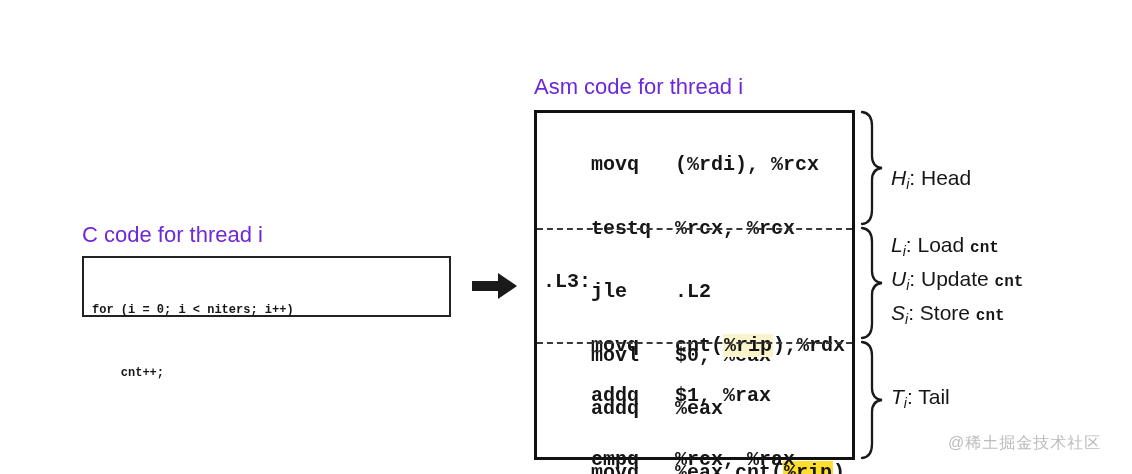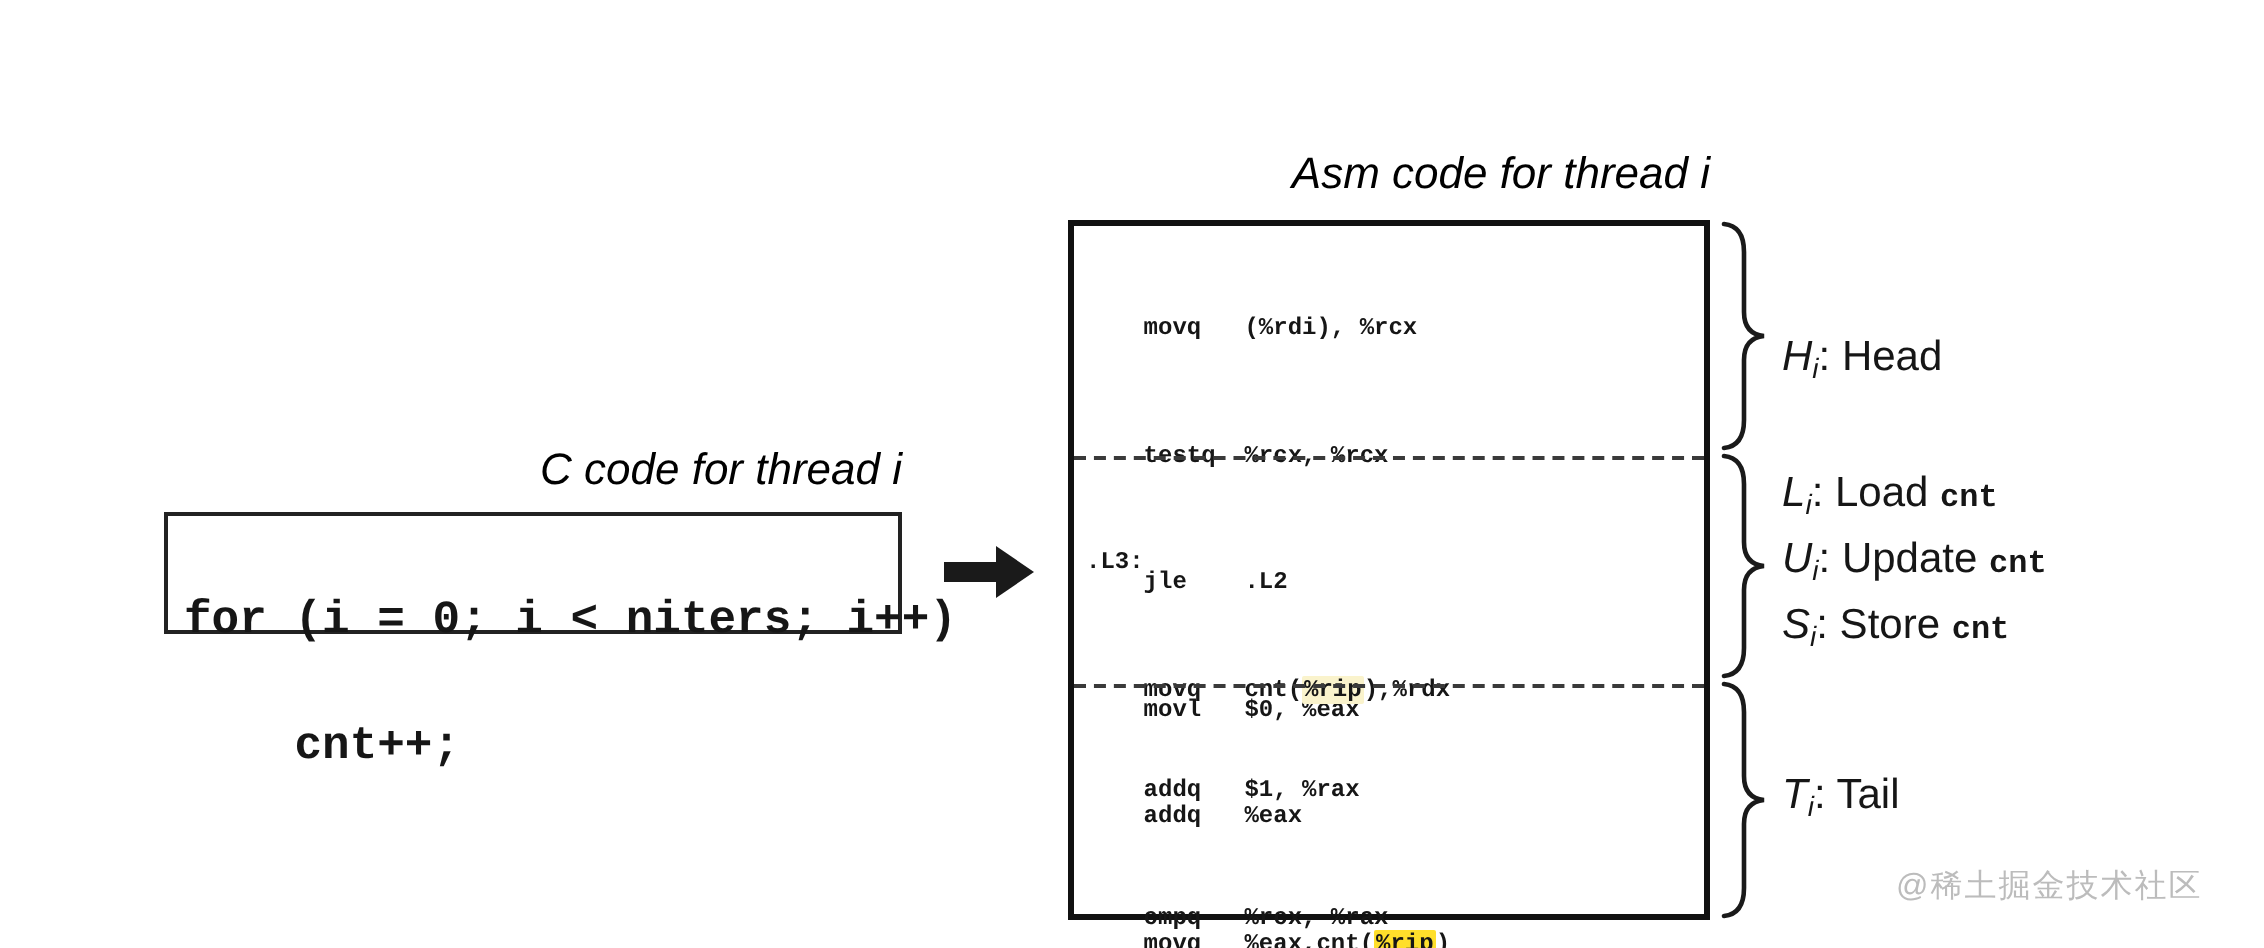--- a/index.html
+++ b/index.html
@@ -8,57 +8,56 @@
     position: relative;
     width: 1132px;
     height: 474px;
     background: #ffffff;
     font-family: "Liberation Sans", sans-serif;
     color: #1a1a1a;
     overflow: hidden;
   }
   .panel-title {
     position: absolute;
-    font-style: italic;
     font-size: 22px;
-    text-align: right;
-    color: #000000;
+    text-align: left;
+    color: #6d28d9;
     white-space: nowrap;
   }
   .c-title { left: 82px; top: 222px; width: 369px; }
   .asm-title { left: 534px; top: 74px; width: 321px; }
 
   .code {
     font-family: "Liberation Mono", monospace;
     font-weight: 700;
     white-space: pre;
     color: #161616;
   }
 
   .c-box {
     position: absolute;
     left: 82px; top: 256px;
     width: 369px; height: 61px;
     border: 2px solid #222;
     padding: 3px 0 0 8px;
   }
-  .c-box .cl { font-size: 23px; line-height: 27px; }
+  .c-box .cl { font-size: 12px; line-height: 27px; }
 
   .arrow-wrap { position: absolute; left: 472px; top: 272px; }
 
   .asm-box {
     position: absolute;
     left: 534px; top: 110px;
     width: 321px; height: 350px;
     border: 3px solid #111;
     display: flex;
     flex-direction: column;
   }
   .asm-sec { padding: 2px 0 0 6px; }
-  .asm-sec .cl { font-size: 12px; line-height: 27.5px; }
+  .asm-sec .cl { font-size: 20px; line-height: 27.5px; }
   .sec-head { height: 115px; }
   .sec-loop { height: 114px; border-top: 2px dashed #3a3a3a; }
   .sec-tail { flex: 1; border-top: 2px dashed #3a3a3a; }
 
   .hl { padding: 0 1px; border-radius: 1px; }
 
   .brace { position: absolute; left: 857px; }
   .brace path { fill: none; stroke: #1a1a1a; stroke-width: 2.3; stroke-linecap: round; }
   .brace-head { top: 110px; }
   .brace-loop { top: 226px; }

